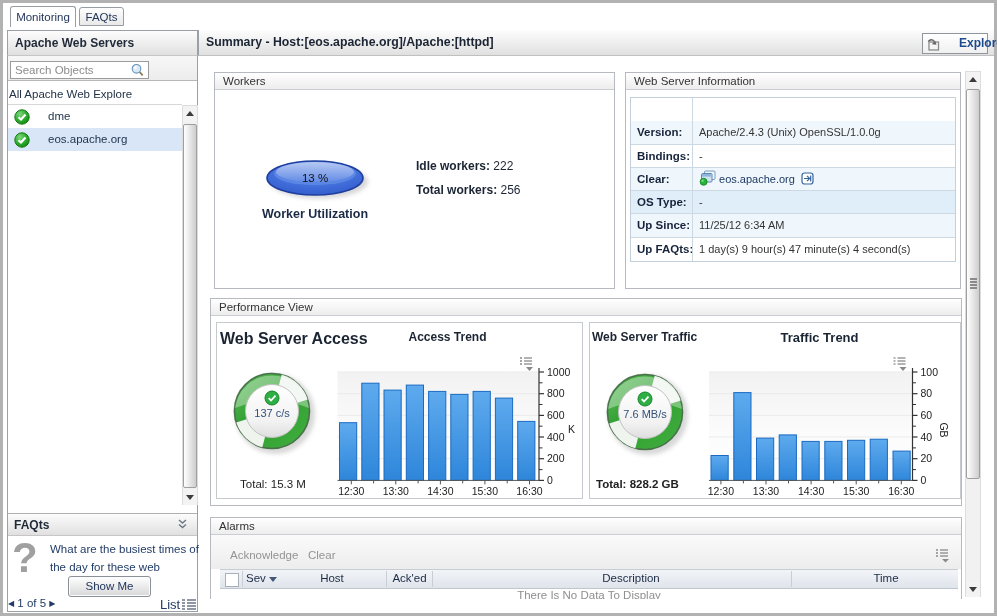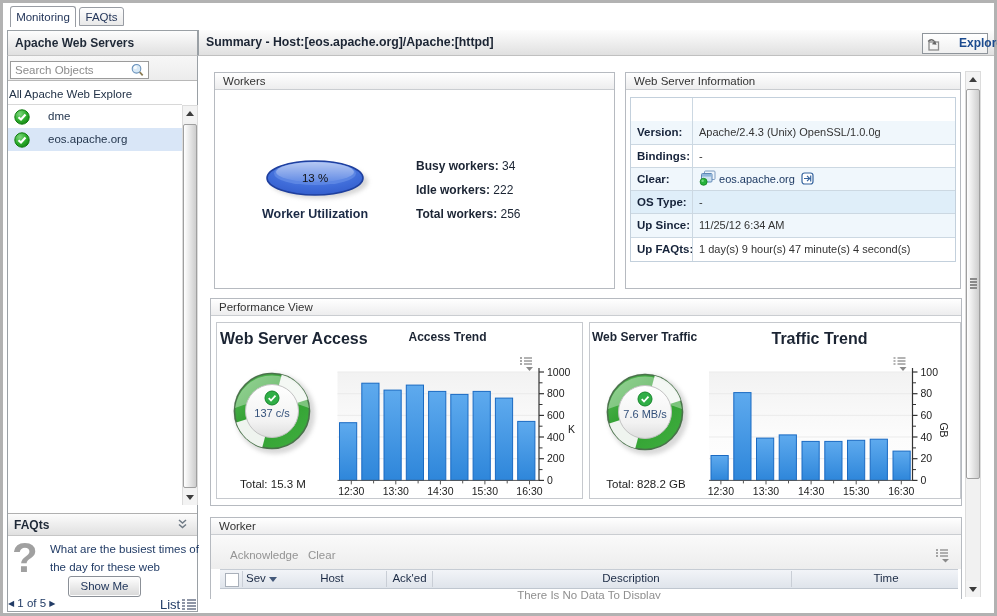--- a/index.html
+++ b/index.html
@@ -85,21 +85,21 @@
   </div>
 
 <div class="abs" style="left:8px;top:513px;width:189px;height:23px;background:linear-gradient(#fcfcfc,#e0e0e0);border-top:1px solid #b0b0b0;border-bottom:1px solid #c6c6c6;box-sizing:border-box;">
   <div class="abs bold" style="left:6px;top:0;font-size:12px;color:#1f2937;line-height:22px;">FAQts</div>
   <svg class="abs" style="right:8px;top:4px;" width="13" height="13" viewBox="0 0 13 13">
     <path d="M3 2 L6.5 5 L10 2 M3 6.5 L6.5 9.5 L10 6.5" stroke="#6f7a85" stroke-width="1.5" fill="none"></path>
   </svg>
 </div>
 <div class="abs bold" style="left:12px;top:534px;font-size:42px;color:#a0a0a0;font-family:'Liberation Sans',sans-serif;">?</div>
 <div class="abs navy" style="left:50px;top:540px;width:160px;font-size:11.5px;line-height:18px;color:#223c66;">What are the busiest times of<br>the day for these web</div>
-<div class="abs" style="left:68px;top:576px;width:73px;height:21px;box-sizing:border-box;border:1px solid #8b9097;border-radius:3px;background:linear-gradient(#ffffff,#e9e9e9 55%,#d8d8d8);box-shadow:inset 0 0 0 1px #fdfdfd;">
+<div class="abs" style="left:68px;top:576px;width:83px;height:21px;box-sizing:border-box;border:1px solid #8b9097;border-radius:3px;background:linear-gradient(#ffffff,#e9e9e9 55%,#d8d8d8);box-shadow:inset 0 0 0 1px #fdfdfd;">
   <div style="text-align:center;font-size:11.5px;color:#1c3258;line-height:19px;">Show Me</div>
 </div>
 <div class="abs" style="left:8px;top:597px;width:188px;height:15px;font-size:11.5px;color:#223c66;">
   <span style="font-size:8px;position:relative;top:-1px;">◀</span> 1 of 5 <span style="font-size:8px;position:relative;top:-1px;">▶</span>
 </div>
 <div class="abs" style="left:160px;top:597px;font-size:13px;color:#223c66;">List</div>
 <svg class="abs" style="left:182px;top:598px;" width="14" height="13" viewBox="0 0 14 13">
   <g stroke="#44506b" stroke-width="1.2">
     <line x1="0" y1="2" x2="3" y2="2"></line>
       <line x1="5" y1="2" x2="14" y2="2"></line>
@@ -131,21 +131,20 @@
       </filter>
   </defs>
   <ellipse cx="64" cy="31.5" rx="49" ry="17" fill="#b5b5b5" opacity="0.55" filter="url(#blur1)"></ellipse>
   <ellipse cx="60" cy="28" rx="48" ry="17" fill="url(#blueg)" stroke="#1e3f9e" stroke-width="1.6"></ellipse>
   <ellipse cx="60" cy="23.5" rx="41" ry="11.5" fill="#5c86e4"></ellipse>
   <ellipse cx="60" cy="22" rx="39" ry="10" fill="url(#gloss)"></ellipse>
 </svg>
 <div class="abs" style="left:265px;top:148px;width:100px;text-align:center;font-size:11.5px;color:#111;line-height:60px;">13 %</div>
 <div class="abs bold" style="left:240px;top:207px;width:150px;text-align:center;font-size:12.5px;color:#1b2a45;">Worker Utilization</div>
 <div class="abs" style="left:416px;top:154px;font-size:12px;color:#1b2433;line-height:24px;">
-  <div><span class="bold">Busy workers:</span> 34</div>
   <div><span class="bold">Idle workers:</span> 222</div>
   <div><span class="bold">Total workers:</span> 256</div>
 </div>
 
 <div class="panel" style="left:625px;top:72px;width:336px;height:217px;">
   <div class="phead">Web Server Information</div>
 </div>
 <div class="abs" id="wsitable" style="left:630px;top:97px;width:326px;height:165px;border:1px solid #c3d0dc;box-sizing:border-box;font-size:11px;">
     <div style="position:absolute;left:0;top:23px;width:100%;height:24px;background:#f0f7fc;border-bottom:1px solid #ccd8e2;box-sizing:border-box;">
 <div style="position:absolute;left:6px;top:0;bottom:0;line-height:23px;font-weight:bold;color:#16233a;font-size:11.5px;">Version:</div>
@@ -184,21 +183,21 @@
   </div>
 
 <div class="panel" style="left:210px;top:298px;width:752px;height:208px;">
   <div class="phead">Performance View</div>
 </div>
 <div class="panel" style="left:216px;top:322px;width:367px;height:177px;border-color:#c6c9ce;"></div>
 <div class="panel" style="left:589px;top:322px;width:372px;height:177px;border-color:#c6c9ce;"></div>
 <div class="abs bold" style="left:220px;top:330px;font-size:16px;color:#1b2433;">Web Server Access</div>
 <div class="abs bold" style="left:350px;top:330px;width:195px;text-align:center;font-size:12px;color:#1b2433;">Access Trend</div>
 <div class="abs bold" style="left:592px;top:330px;font-size:12px;color:#1b2433;">Web Server Traffic</div>
-<div class="abs bold" style="left:722px;top:330px;width:195px;text-align:center;font-size:16px;color:#1b2433;">Traffic Trend</div>
+<div class="abs bold" style="left:722px;top:330px;width:195px;text-align:center;font-size:13px;color:#1b2433;">Traffic Trend</div>
 <div class="abs" style="left:223px;top:361px;"><svg width="100" height="100" viewBox="0 0 100 100">
   <defs>
     <linearGradient id="ringa" x1="0" y1="0" x2="0.9" y2="1">
       <stop offset="0" stop-color="#5fbf5f"></stop>
           <stop offset="0.45" stop-color="#2f9e2f"></stop>
           <stop offset="1" stop-color="#3fae3f"></stop>
     </linearGradient>
     <linearGradient id="innerga" x1="0" y1="0" x2="0" y2="1">
       <stop offset="0" stop-color="#ffffff"></stop>
           <stop offset="0.7" stop-color="#f2f2f2"></stop>
@@ -240,21 +239,21 @@
   <circle cx="49" cy="50" r="37.5" fill="url(#ringb)" stroke="#49724a" stroke-width="1.6"></circle>
   <path d="M49 50 L58.7 13.8 A37.5 37.5 0 0 1 84.7 38.4 Z" fill="#eff4ef"></path>
   <path d="M49 50 L39.3 86.2 A37.5 37.5 0 0 1 13.3 61.6 Z" fill="#eff4ef"></path>
   <path d="M12 47 A37.3 37.3 0 0 1 86 47 A 55 26 0 0 0 12 47 Z" fill="#ffffff" opacity="0.35"></path>
   <circle cx="49" cy="50" r="26.5" fill="url(#innergb)" stroke="#c2c2c2" stroke-width="1"></circle>
   <circle cx="49" cy="37" r="7" fill="#2fae46" stroke="#15852a" stroke-width="1"></circle>
   <path d="M45.7 37.2 L48 39.5 L52.5 34.7" stroke="#fff" stroke-width="1.8" fill="none"></path>
   <text x="49" y="55.5" text-anchor="middle" font-family="Liberation Sans" font-size="11" fill="#33507a">7.6 MB/s</text>
 </svg></div>
 <div class="abs" style="left:223px;top:478px;width:100px;text-align:center;font-size:11.5px;color:#222;">Total: 15.3 M</div>
-<div class="abs" style="left:596px;top:478px;width:100px;text-align:center;font-size:11.5px;color:#222;">Total: 828.2 GB</div>
+<div class="abs" style="left:596px;top:478px;width:100px;text-align:left;font-size:11.5px;color:#222;font-weight:bold;">Total: 828.2 GB</div>
 <svg class="abs" style="left:330px;top:350px;" width="258" height="150" viewBox="0 0 258 150">
     <defs>
       <linearGradient id="bara" x1="0" y1="0" x2="0" y2="1">
         <stop offset="0" stop-color="#5eaaee"></stop>
         <stop offset="1" stop-color="#2e86da"></stop>
       </linearGradient>
       <linearGradient id="pbga" x1="0" y1="0" x2="0" y2="1">
         <stop offset="0" stop-color="#f2f2f2"></stop>
         <stop offset="0.6" stop-color="#fcfcfc"></stop>
         <stop offset="1" stop-color="#ffffff"></stop>
@@ -385,21 +384,21 @@
       <line x1="194.5" y1="8" x2="202.5" y2="8"></line>
       <line x1="190.5" y1="11" x2="192.5" y2="11"></line>
       <line x1="194.5" y1="11" x2="202.5" y2="11"></line>
       <line x1="190.5" y1="14" x2="192.5" y2="14"></line>
       <line x1="194.5" y1="14" x2="202.5" y2="14"></line>
     </g>
     <path d="M196.5 17 L203.5 17 L200.0 21 Z" fill="#8a8a8a"></path>
   </svg>
 
 <div class="abs" style="left:210px;top:517px;width:752px;height:82px;border:1px solid #b6bac0;border-bottom:none;box-sizing:border-box;background:#fff;overflow:hidden;">
-  <div class="phead">Worker</div>
+  <div class="phead">Alarms</div>
   <div class="abs" style="left:0;top:17px;right:0;height:34px;background:linear-gradient(#fafafa,#ededed);">
     <div class="abs" style="left:19px;top:14px;font-size:11.5px;color:#949494;">Acknowledge&nbsp;&nbsp;&nbsp;Clear</div>
     <svg class="abs" style="right:10px;top:14px;" width="15" height="14" viewBox="0 0 15 14">
       <g stroke="#8a8a8a" stroke-width="1.3">
         <line x1="0" y1="1" x2="2" y2="1"></line>
           <line x1="4" y1="1" x2="12" y2="1"></line>
         <line x1="0" y1="4" x2="2" y2="4"></line>
           <line x1="4" y1="4" x2="12" y2="4"></line>
         <line x1="0" y1="7" x2="2" y2="7"></line>
           <line x1="4" y1="7" x2="12" y2="7"></line>

